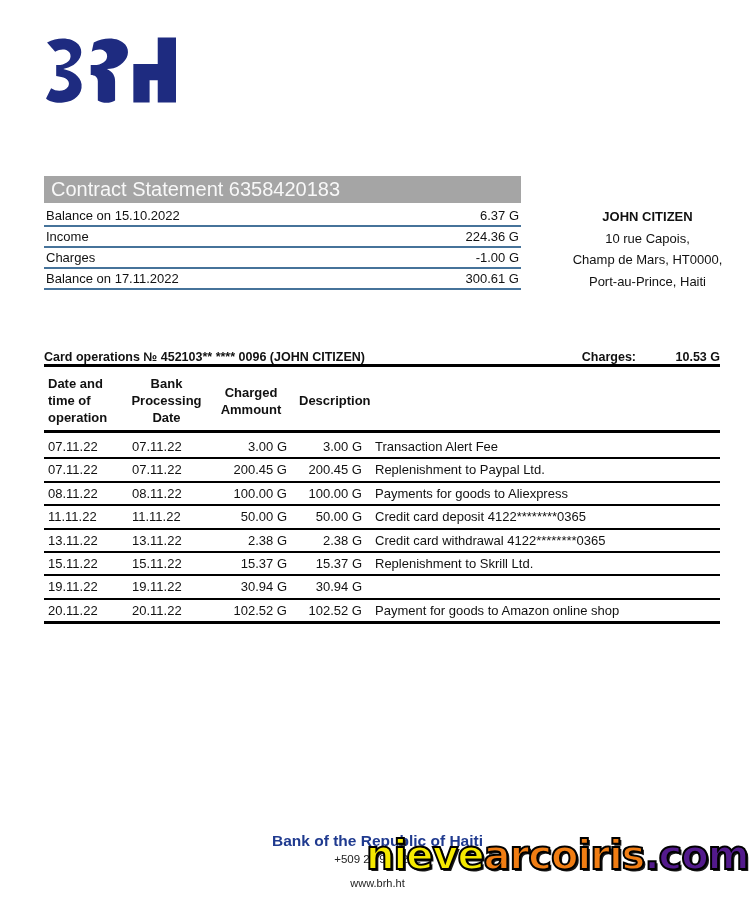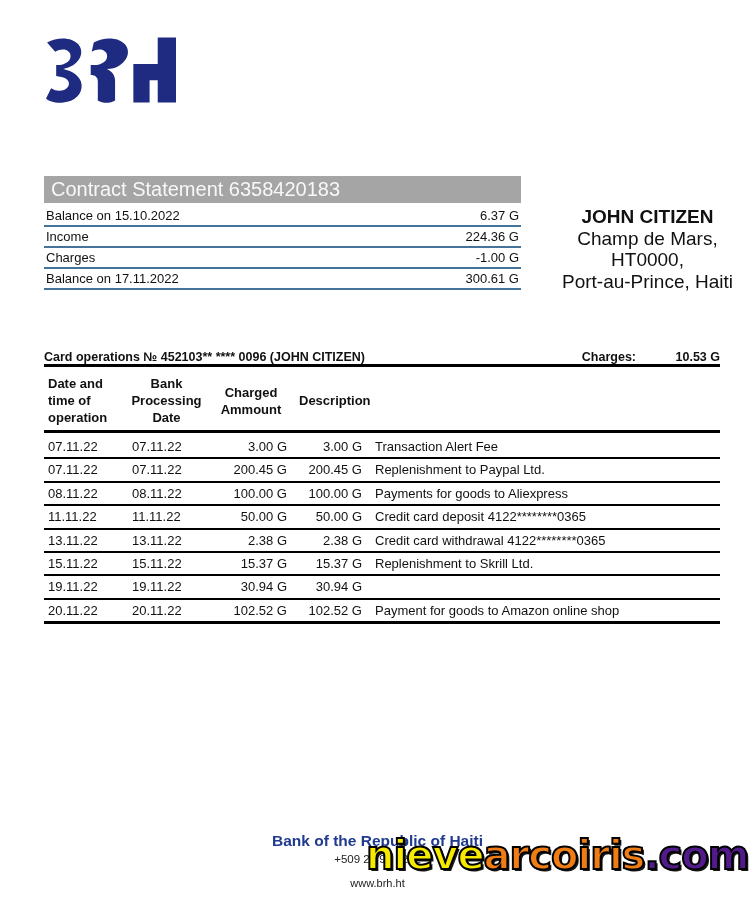--- a/index.html
+++ b/index.html
@@ -24,21 +24,21 @@
   .summary-row {
     display:flex; justify-content:space-between; align-items:center;
     height:21px; font-size:13px;
     border-bottom:2px solid var(--summary_line,#46739a);
     padding:0 2px; box-sizing:border-box;
   }
   .summary-row .val { font-weight:normal; }
 
   
   .customer { position:absolute; left:550px; top:206px; width:195px; text-align:center;
-              font-size:19px; line-height:21.5px; }
+              font-size:13px; line-height:21.5px; }
   .customer .name { font-weight:bold; }
 
   
   .cardops {
     position:absolute; left:44px; top:346px; width:676px; height:18px;
     display:flex; align-items:flex-end; font-weight:bold; font-size:12.5px;
     border-bottom:3px solid #000; box-sizing:content-box; white-space:nowrap;
   }
   .cardops .charges-label { margin-left:auto; }
   .cardops .charges-value { width:84px; text-align:right; }
@@ -119,20 +119,21 @@
       <span class="val">-1.00 G</span>
     </div>
     <div class="summary-row">
       <span>Balance on 17.11.2022</span>
       <span class="val">300.61 G</span>
     </div>
   </div>
 
   <div class="customer">
     <div class="name">JOHN CITIZEN</div>
+    <div>10 rue Capois,</div>
     <div>Champ de Mars, HT0000,</div>
     <div>Port-au-Prince, Haiti</div>
   </div>
 
   <div class="cardops">
     <span>Card operations № 452103** **** 0096  (JOHN CITIZEN)</span>
     <span class="charges-label">Charges:</span>
     <span class="charges-value">10.53 G</span>
   </div>
 

